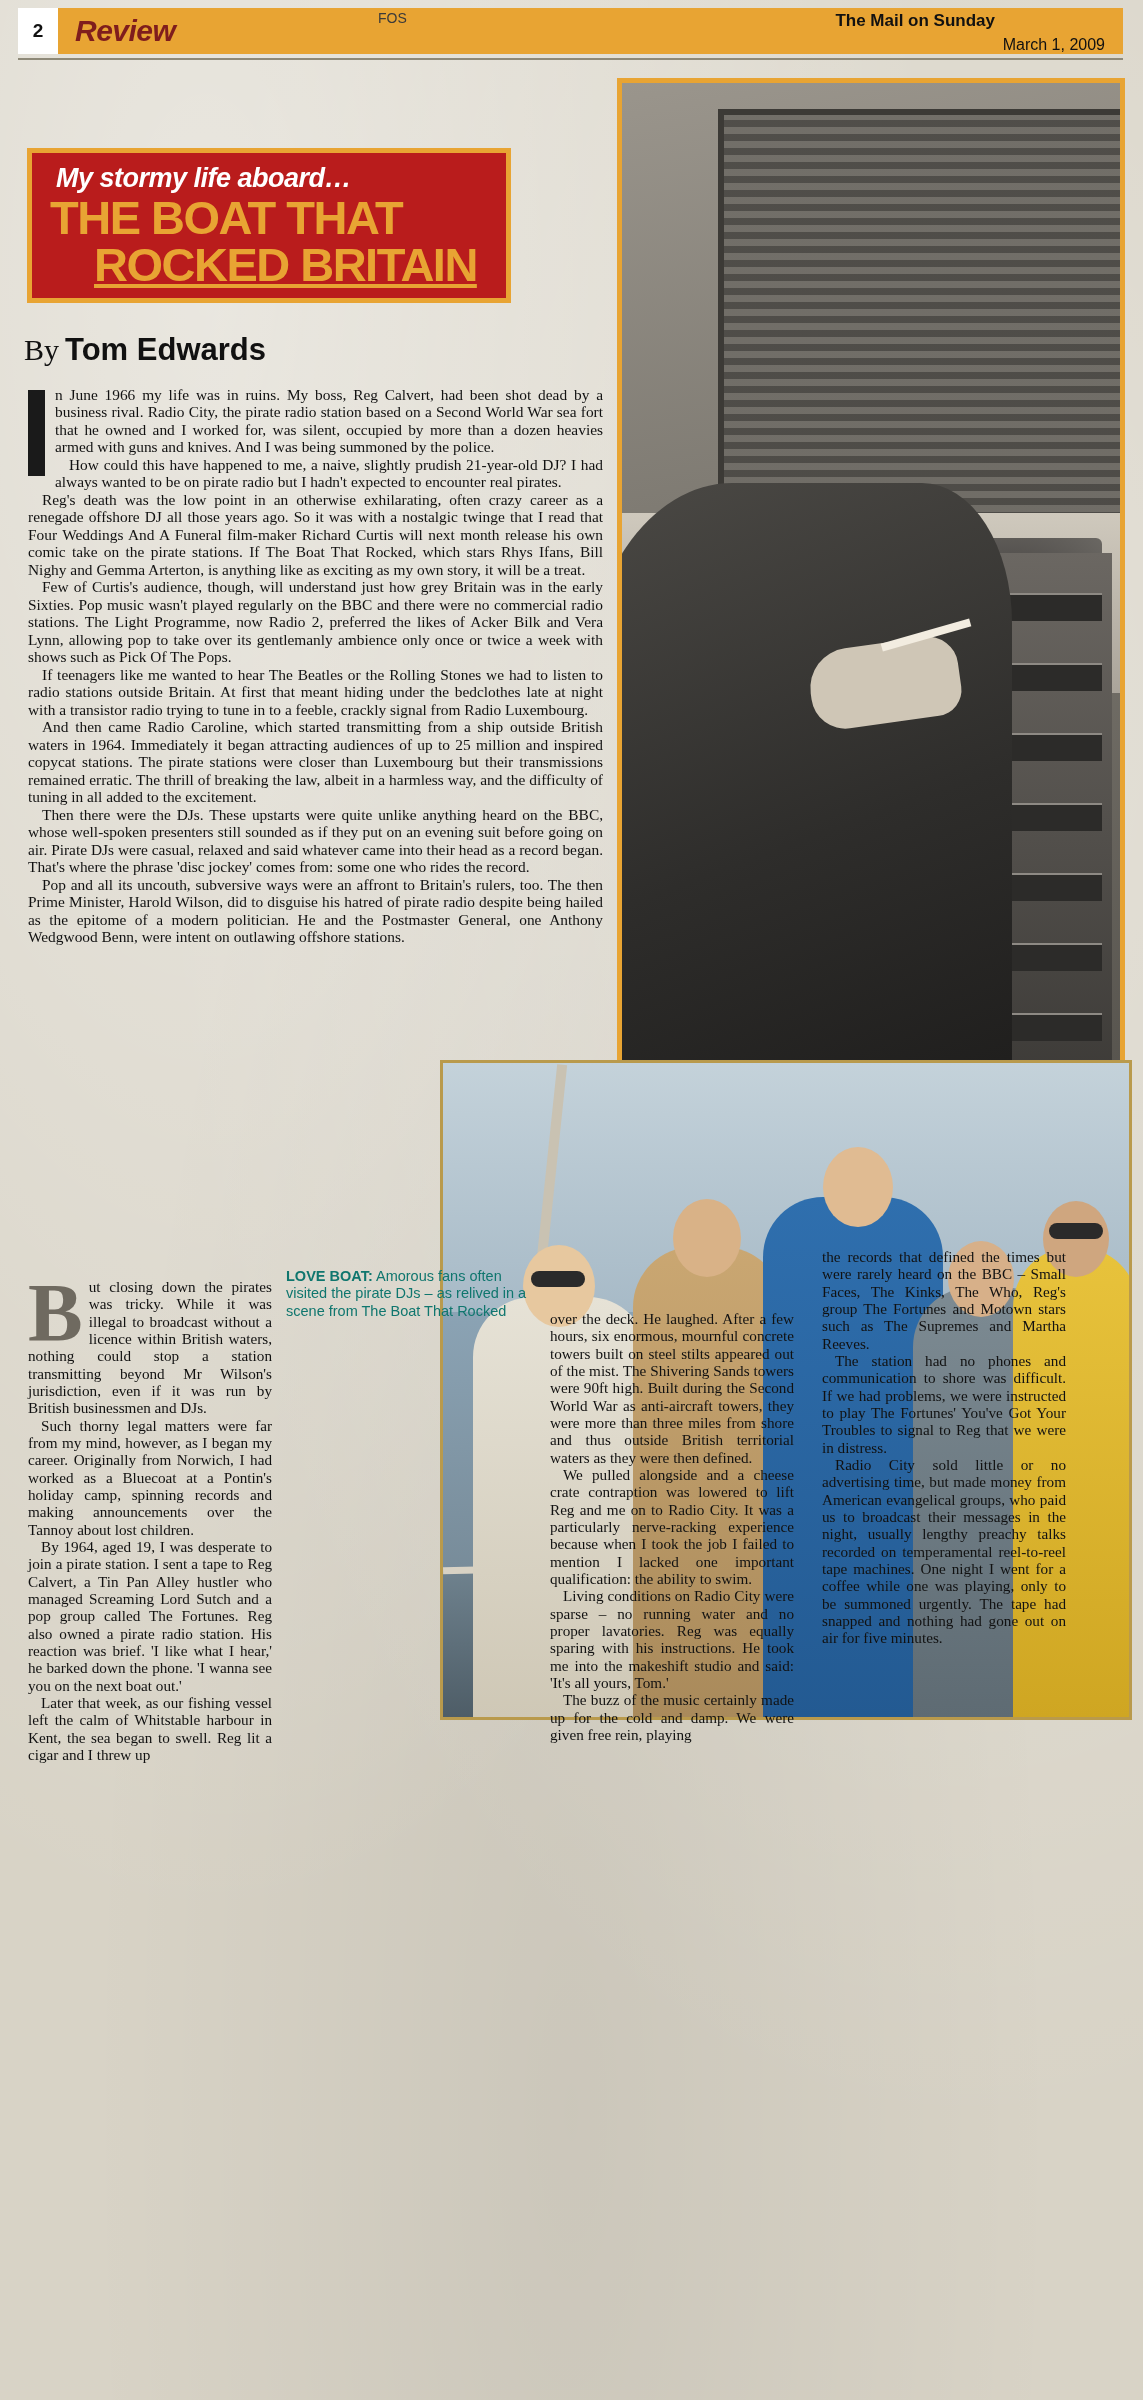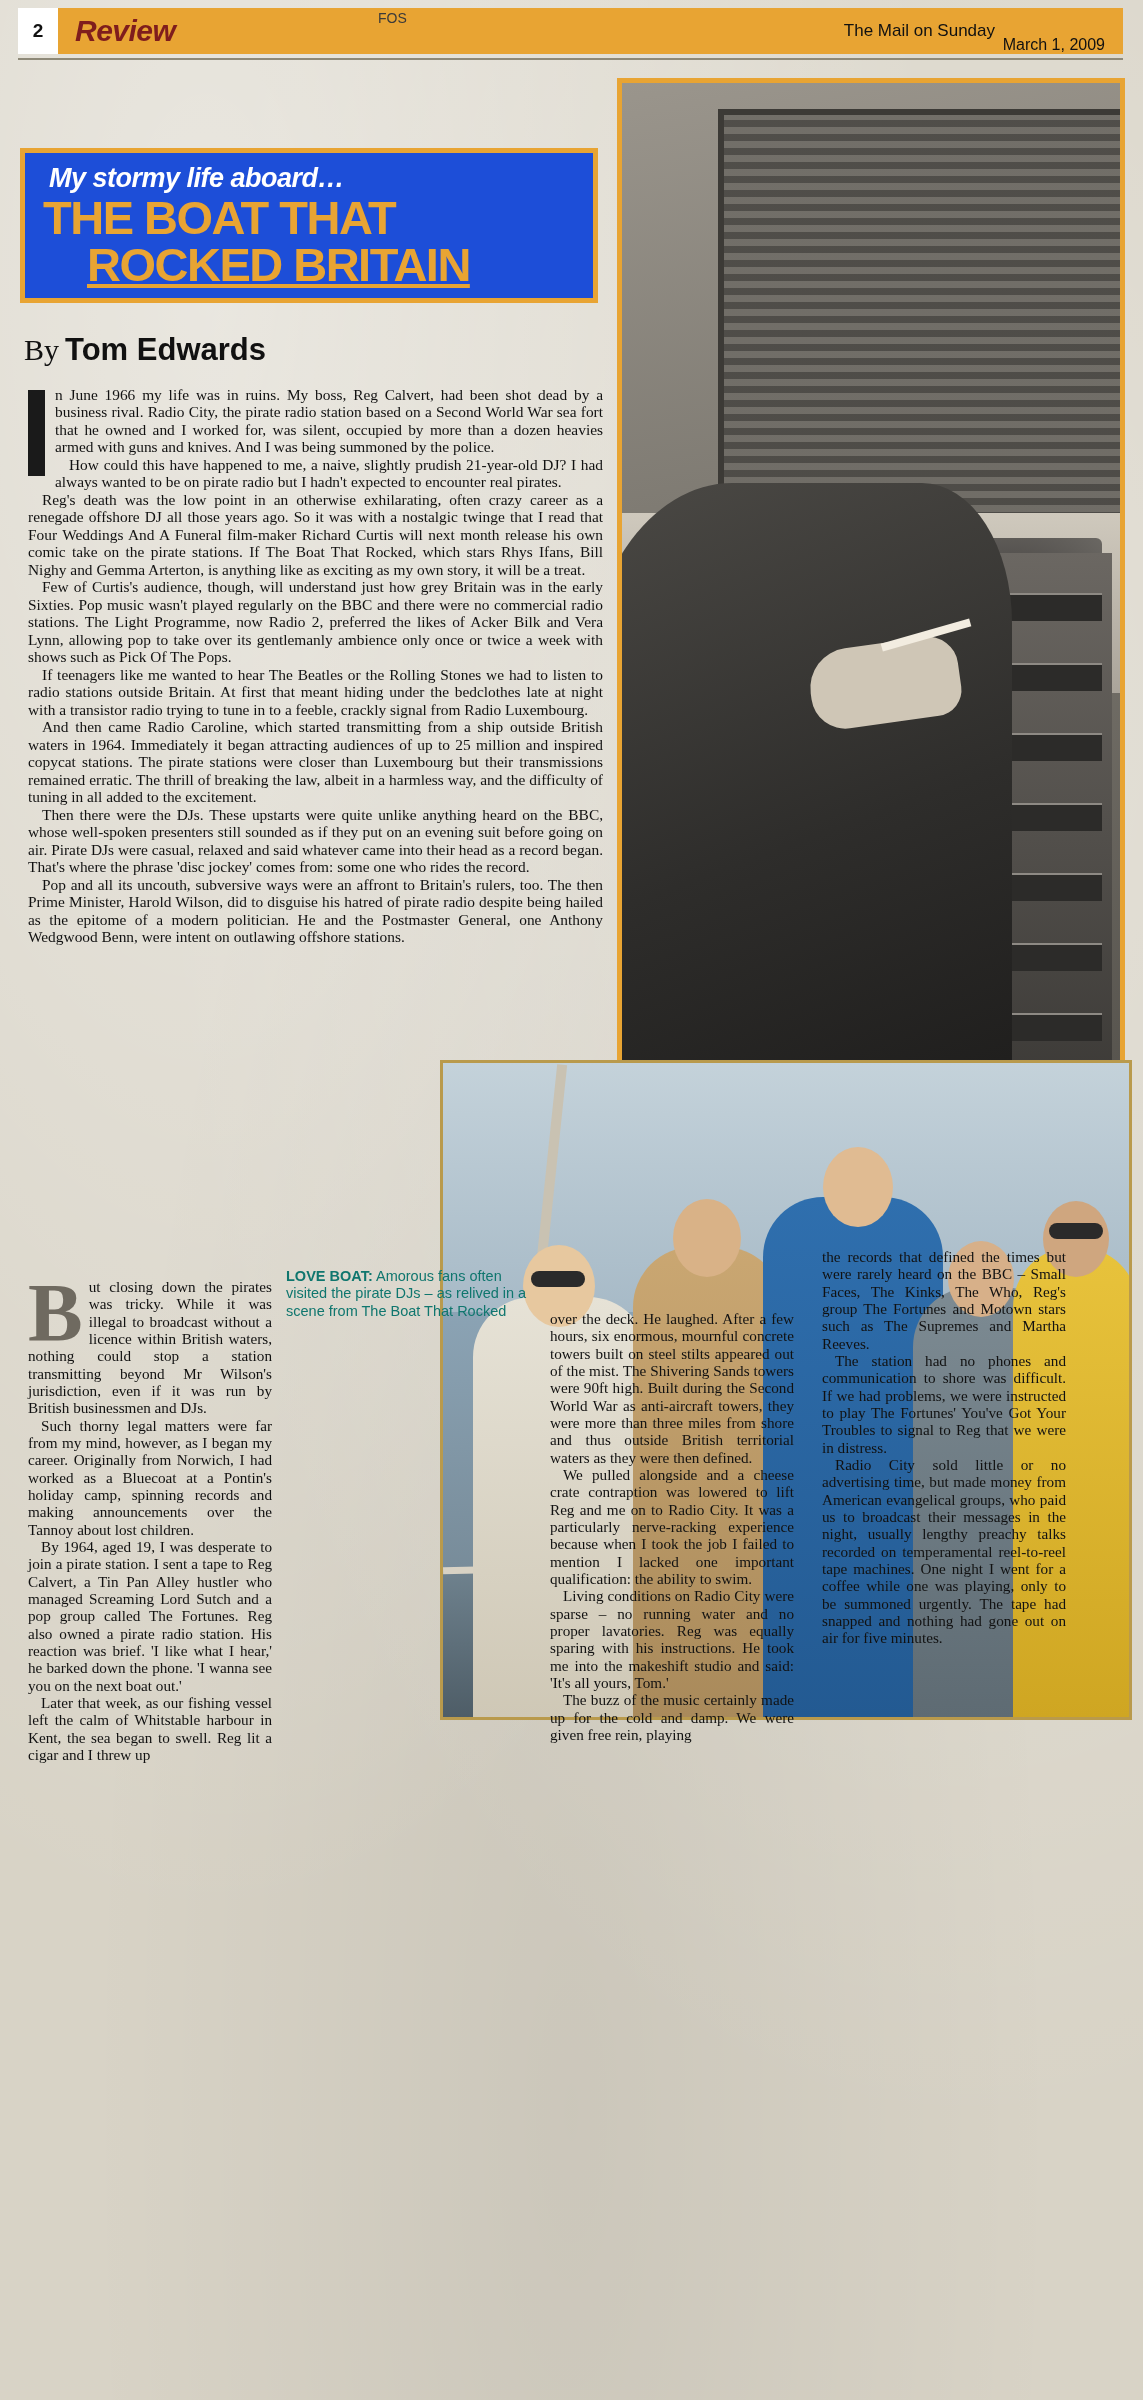--- a/index.html
+++ b/index.html
@@ -65,23 +65,23 @@
     position: absolute;
     left: 360px;
     top: 2px;
     font-family: "Liberation Sans", sans-serif;
     font-size: 14px;
     color: #3a3a3a;
   }
   .masthead .paper-name {
     position: absolute;
     right: 128px;
-    top: 13px;
-    font-family: "Liberation Sans", sans-serif;
-    font-weight: normal;
+    top: 3px;
+    font-family: "Liberation Sans", sans-serif;
+    font-weight: bold;
     font-size: 17px;
     color: #111;
   }
   .masthead .date {
     position: absolute;
     right: 18px;
     top: 28px;
     font-family: "Liberation Sans", sans-serif;
     font-size: 16px;
     color: #111;
@@ -197,25 +197,25 @@
     left: 10px;
     width: 100px;
     height: 26px;
     background: #2c2b29;
     border-top: 2px solid #8e8a84;
   }
 
   
   .headline-block {
     position: absolute;
-    left: 20px;
+    left: 27px;
     top: 148px;
-    width: 578px;
+    width: 484px;
     height: 155px;
-    background: #1d4ed8;
+    background: #b91c1c;
     border: 5px solid #e8a433;
     box-sizing: border-box;
     padding: 8px 14px 0 14px;
   }
   .kicker {
     color: #ffffff;
     font-family: "Liberation Sans", sans-serif;
     font-style: italic;
     font-weight: bold;
     font-size: 27px;

